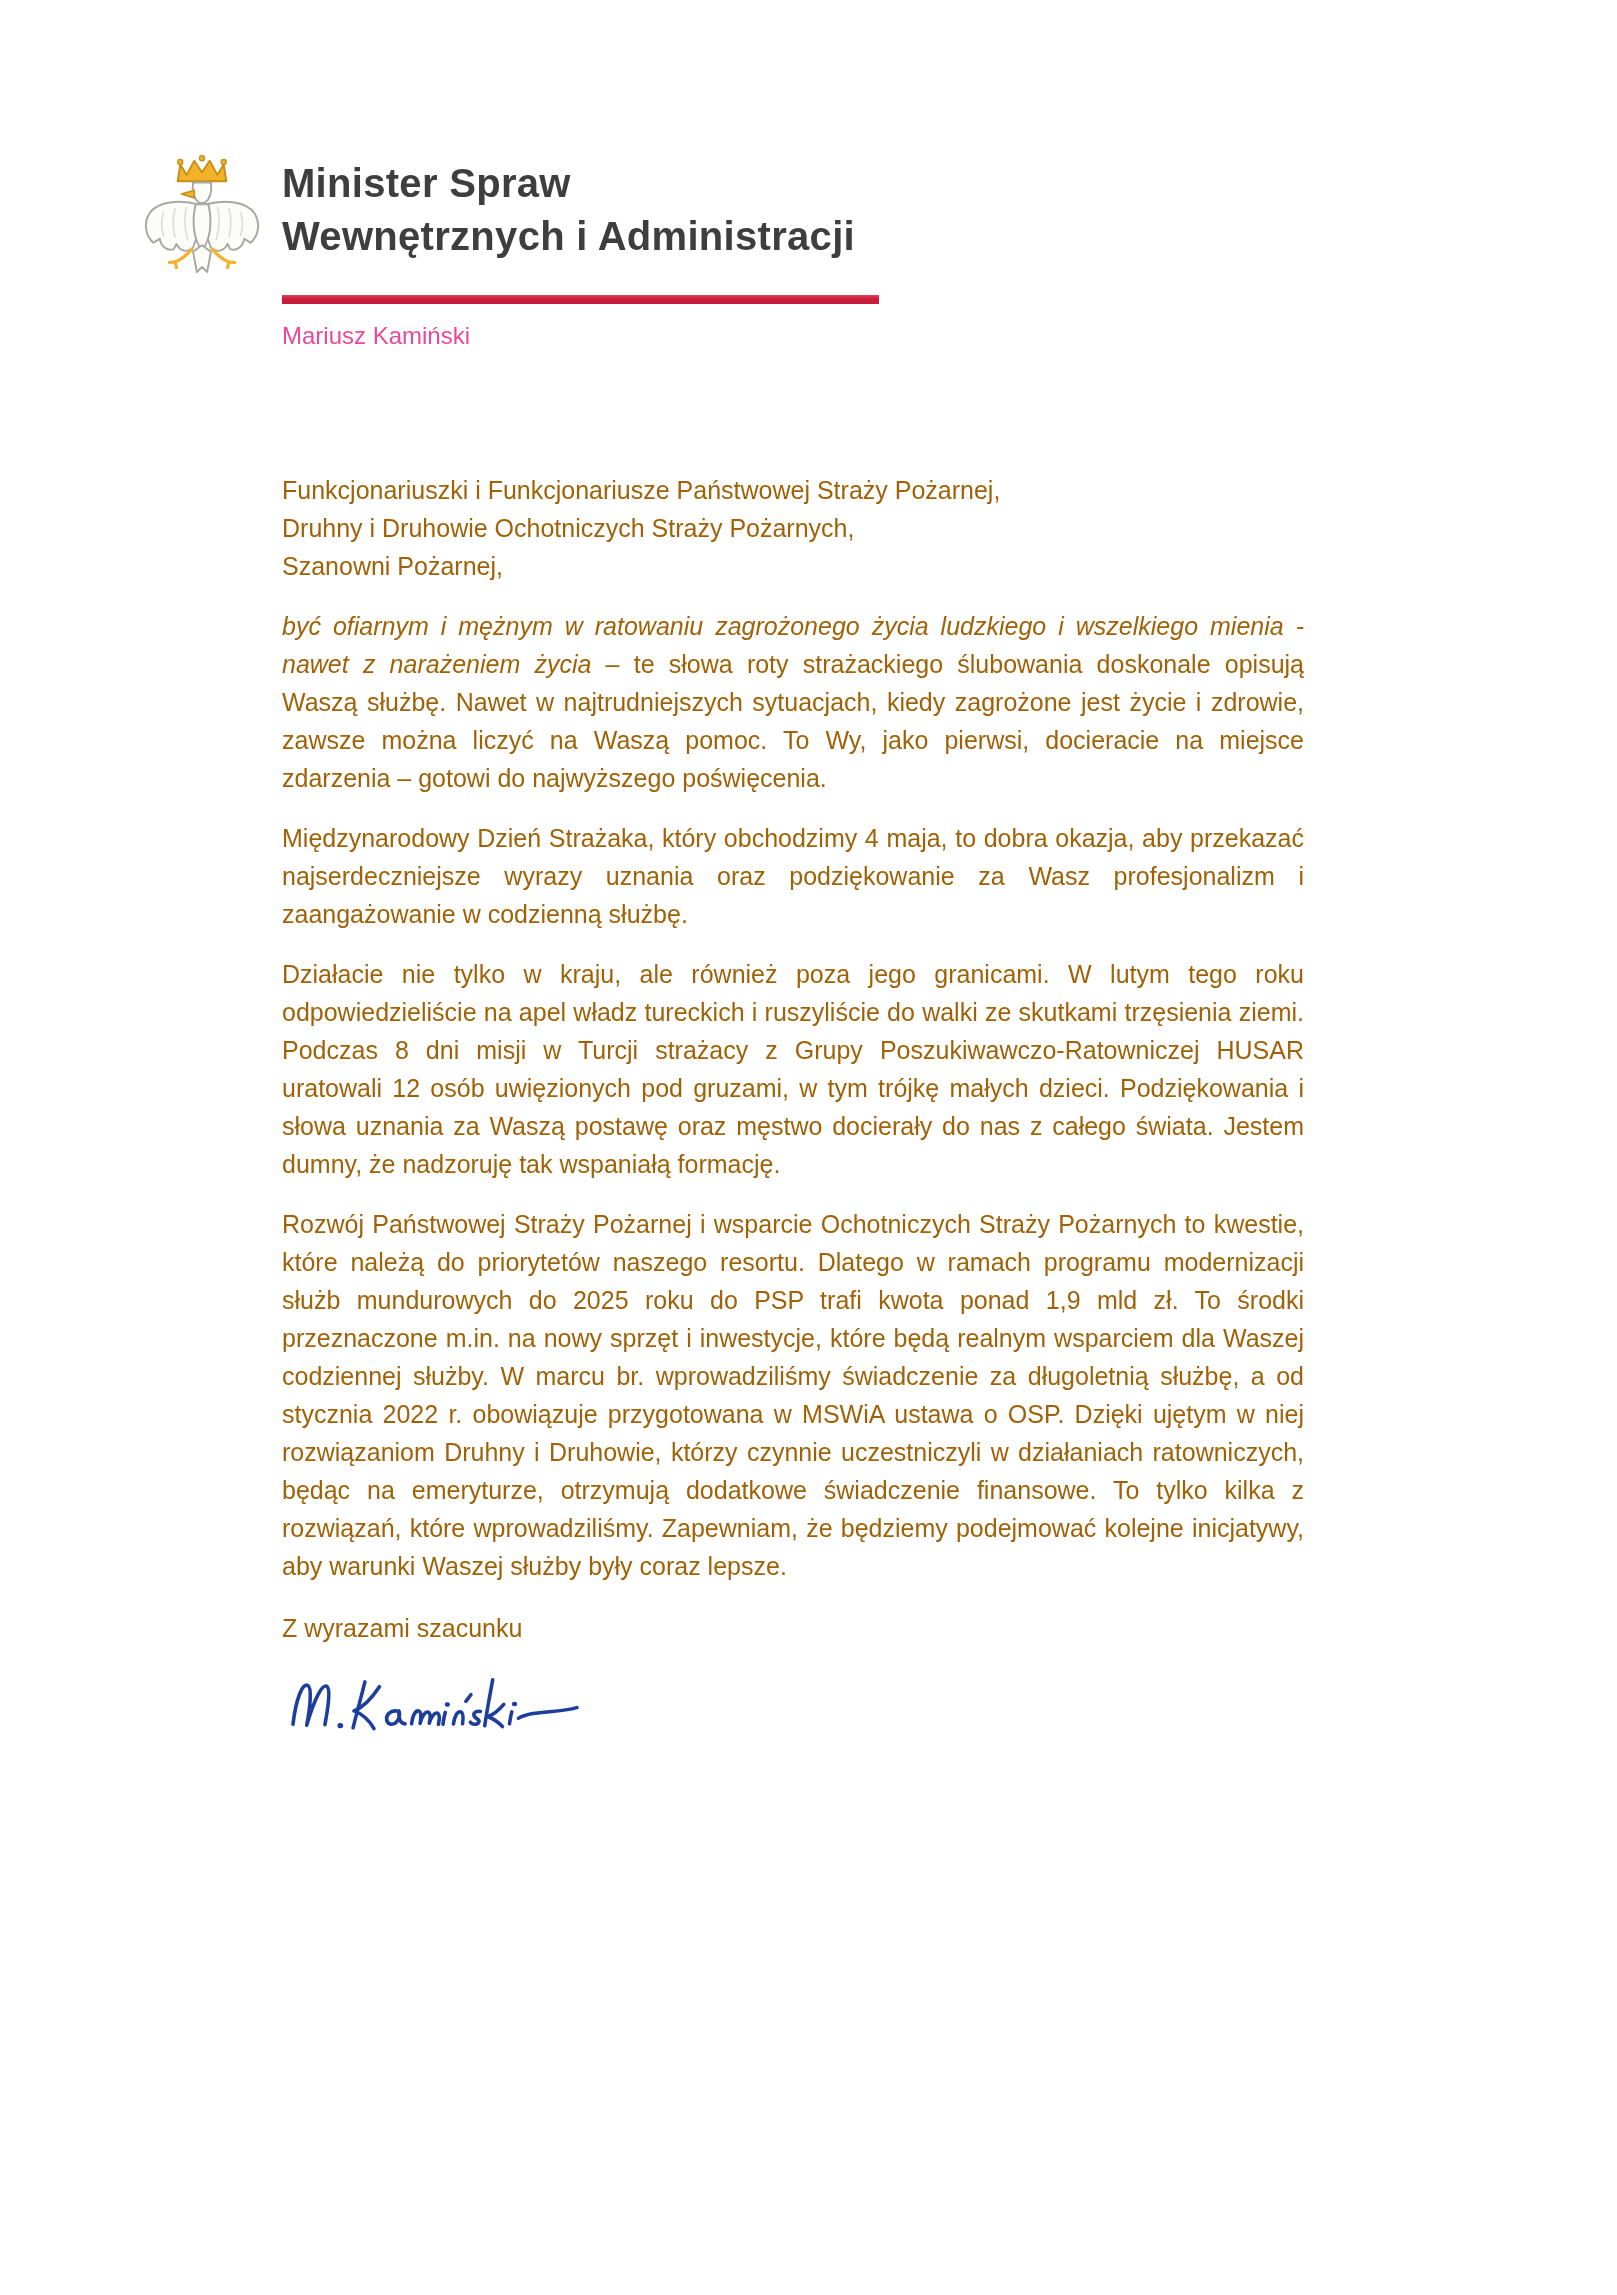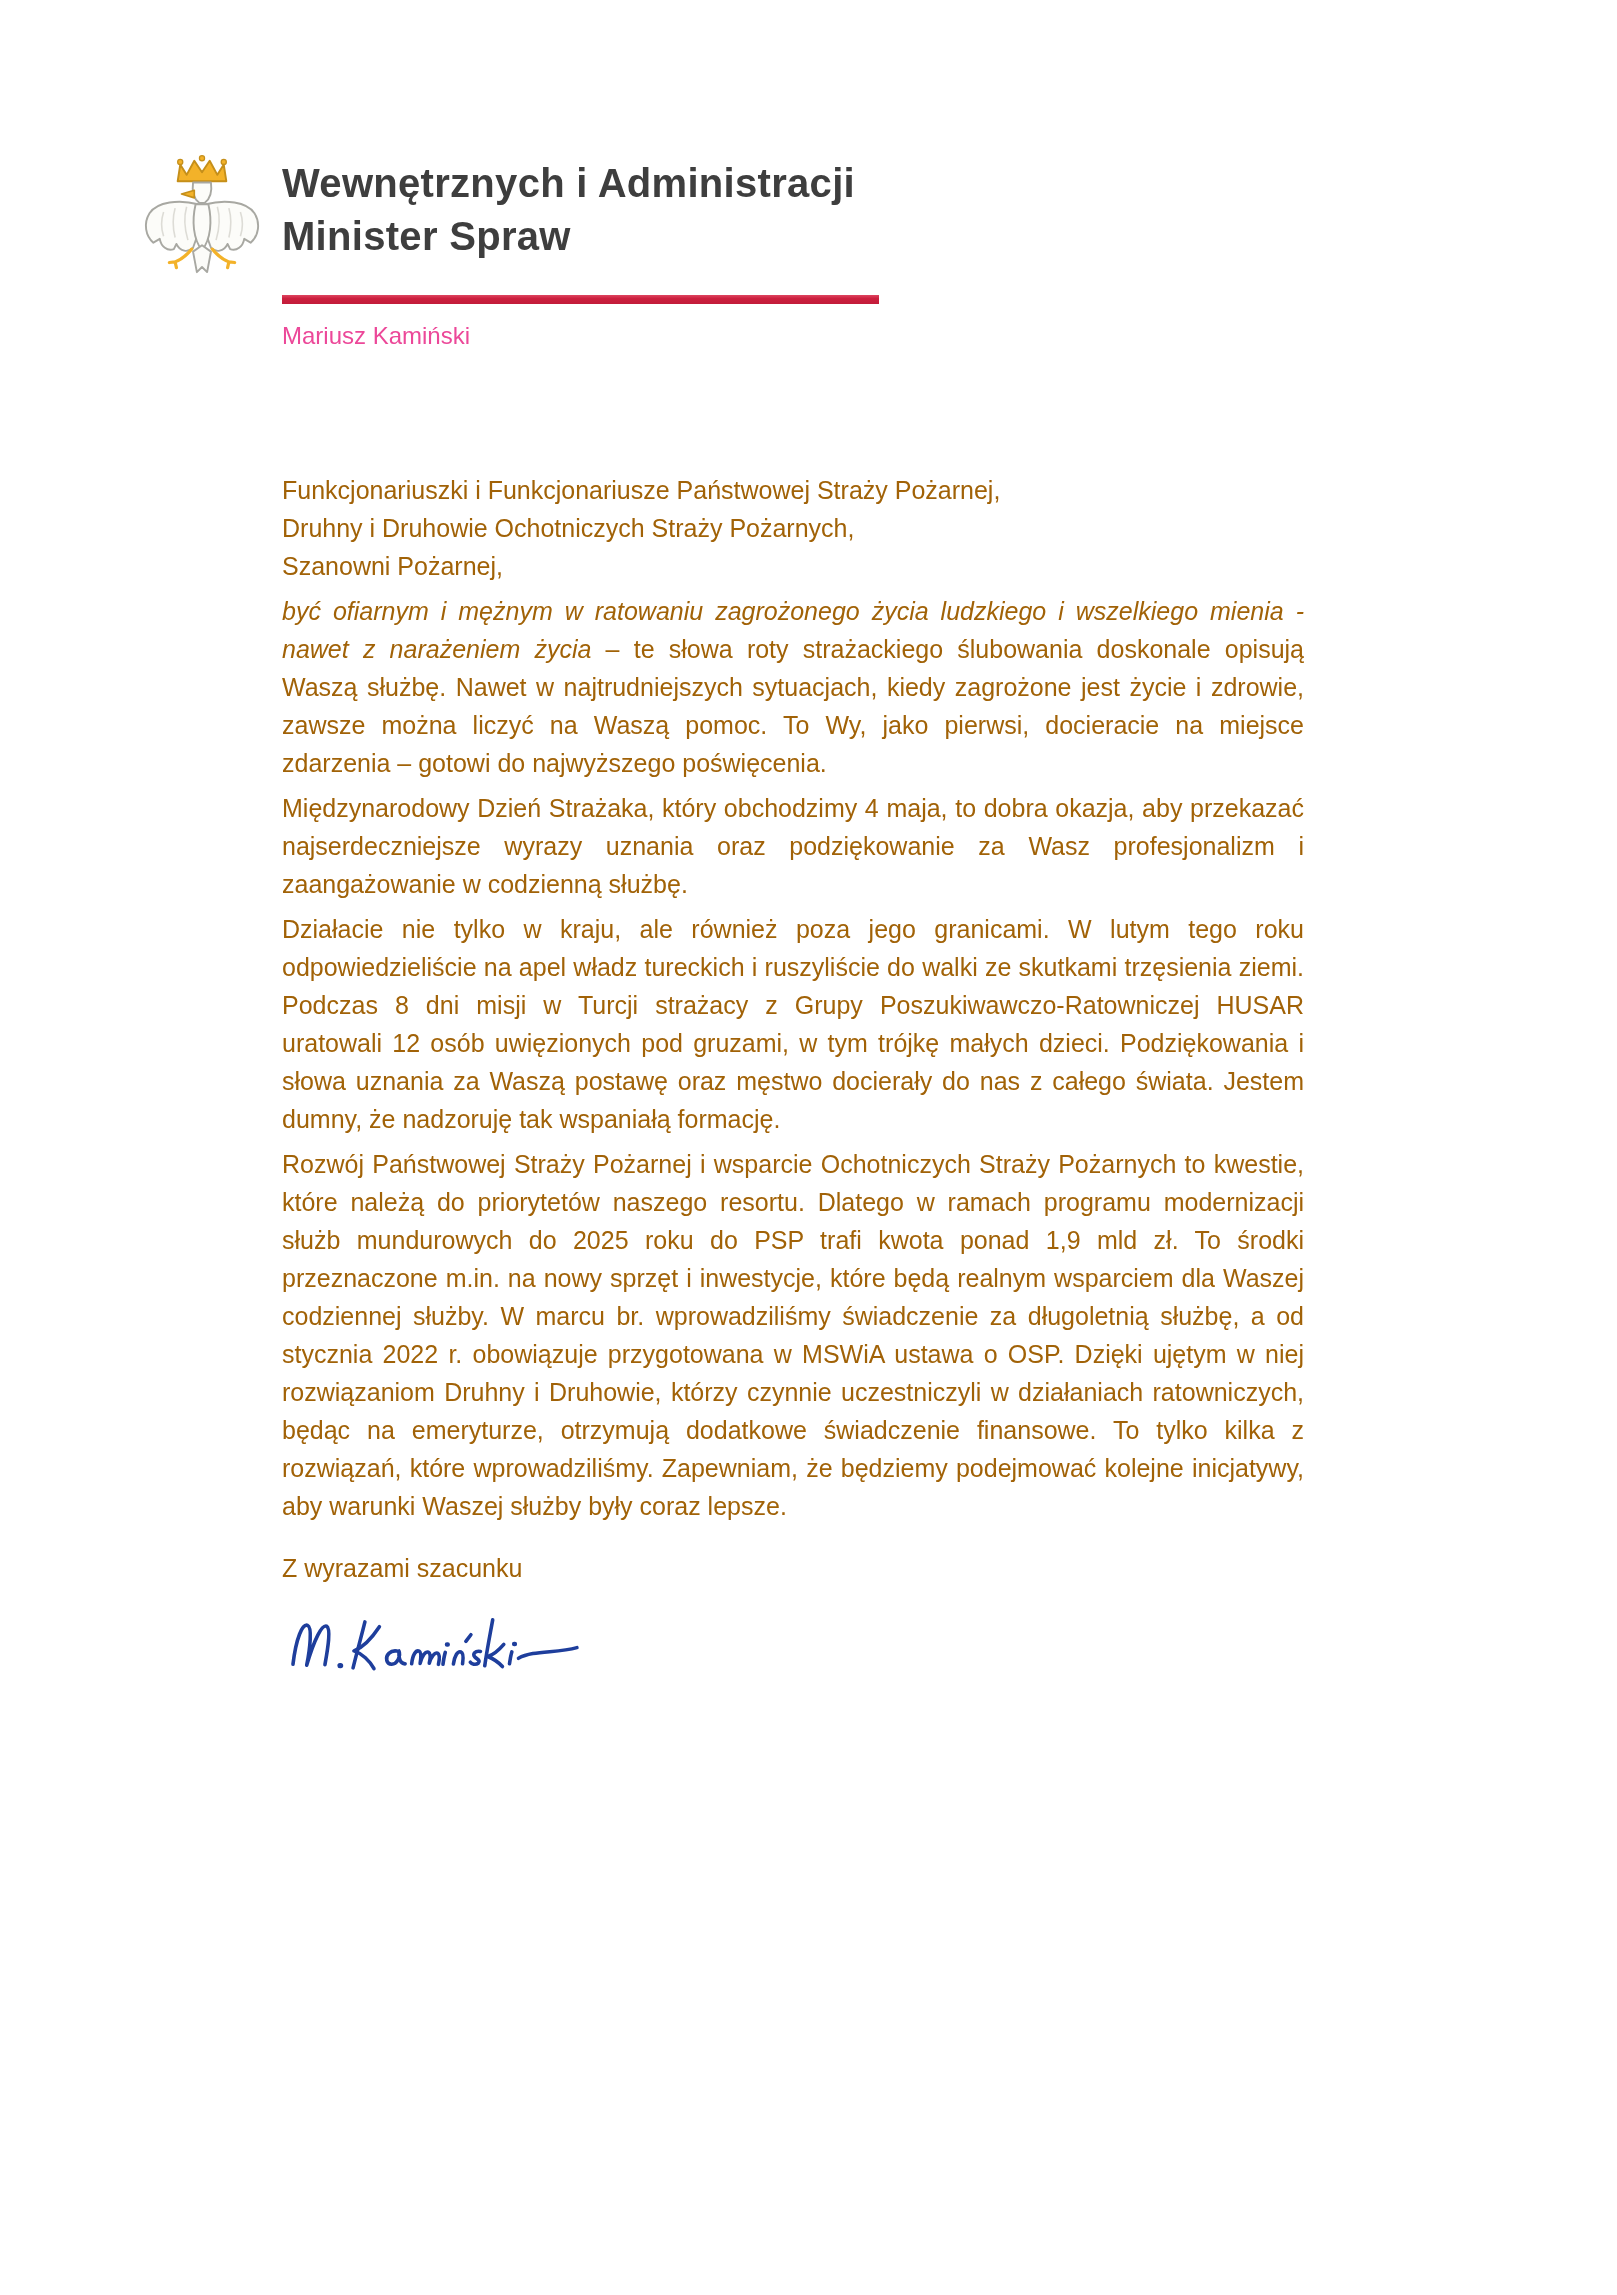--- a/index.html
+++ b/index.html
@@ -46,21 +46,21 @@
   .letter-body {
     position: absolute;
     left: 282px; top: 471px;
     width: 1022px;
     font-size: 25px;
     line-height: 38px;
     color: #a16207;
   }
   .salutation p { margin: 0; }
   .para {
-    margin: 7px 0 0 0;
+    margin: 22px 0 0 0;
     text-align: justify;
   }
   .para em { font-style: italic; }
   .closing { margin: 23.5px 0 0 0; }
   .signature-wrap {
     margin-top: 17px;
     width: 326px; height: 75px;
     transform: rotate(-1.5deg);
   }
 </style>
@@ -92,22 +92,22 @@
         <path d="M84 162 C 76 172, 68 178, 58 182 M58 182 l-9 1 M58 182 l2 9" stroke="#f3b229" stroke-width="5" fill="none" stroke-linecap="round"></path>
         <path d="M116 162 C 124 172, 132 178, 142 182 M142 182 l9 1 M142 182 l-2 9" stroke="#f3b229" stroke-width="5" fill="none" stroke-linecap="round"></path>
 
         <path d="M40 104 C 36 116 36 130 40 142 M58 98 C 54 112 54 128 58 144 M76 96 C 72 110 72 128 78 148" stroke="#dddcd6" stroke-width="2.5" fill="none"></path>
         <path d="M160 104 C 164 116 164 130 160 142 M142 98 C 146 112 146 128 142 144 M124 96 C 128 110 128 128 122 148" stroke="#dddcd6" stroke-width="2.5" fill="none"></path>
       </g>
     </svg>
   </div>
 
   <div class="ministry-title">
+    <div>Minister Spraw</div>
     <div>Wewnętrznych i Administracji</div>
-    <div>Minister Spraw</div>
   </div>
 
   <div class="flag-bar"></div>
 
   <div class="minister-name">Mariusz Kamiński</div>
 
   <div class="letter-body">
 
     <div class="salutation">
       <p>Funkcjonariuszki i Funkcjonariusze Państwowej Straży Pożarnej,</p>

